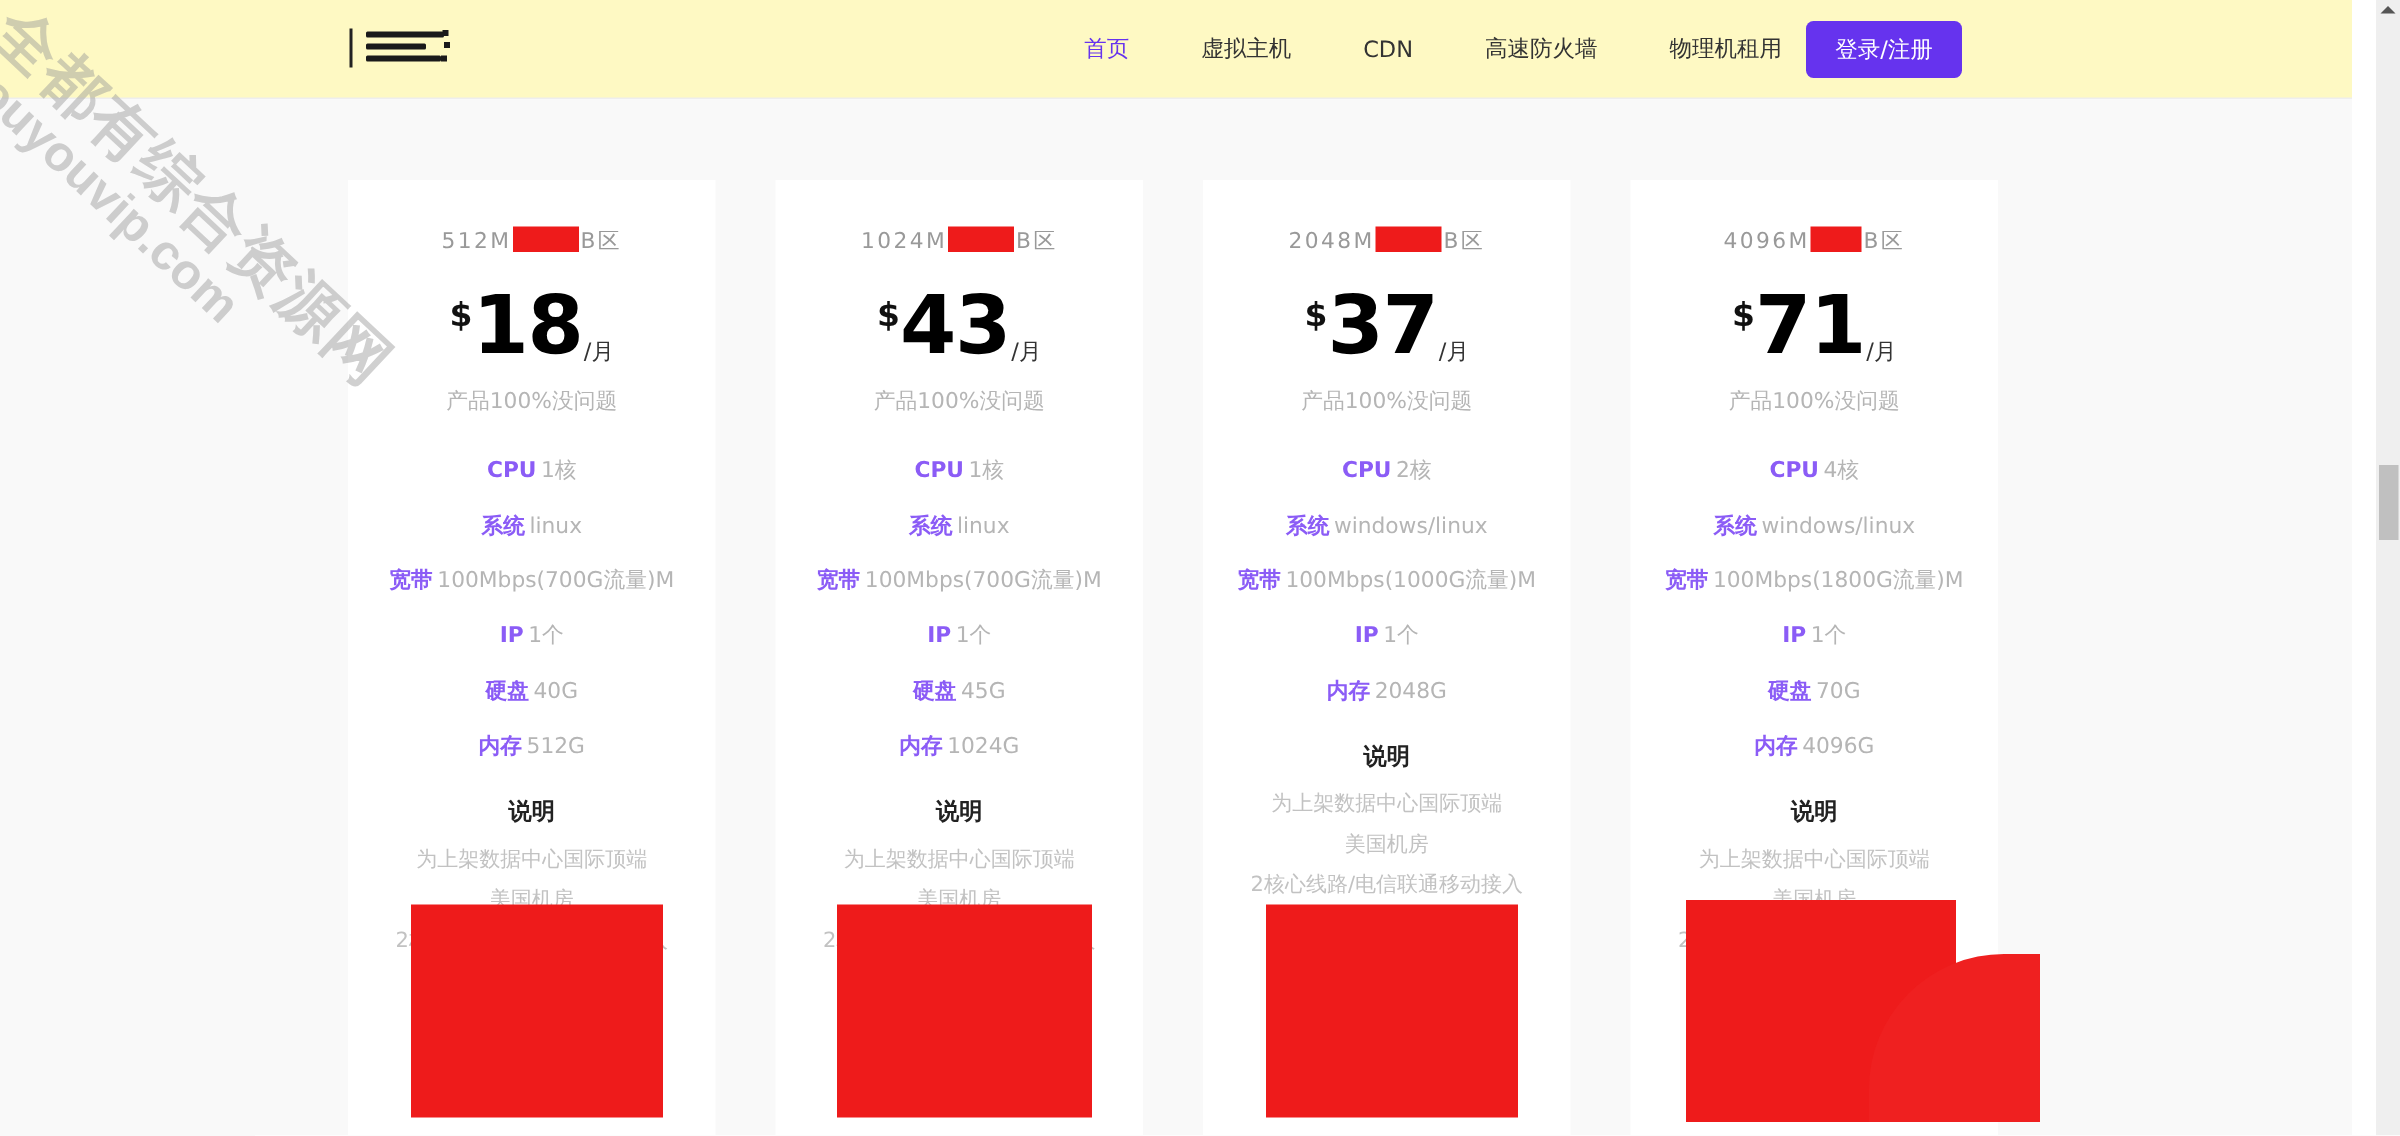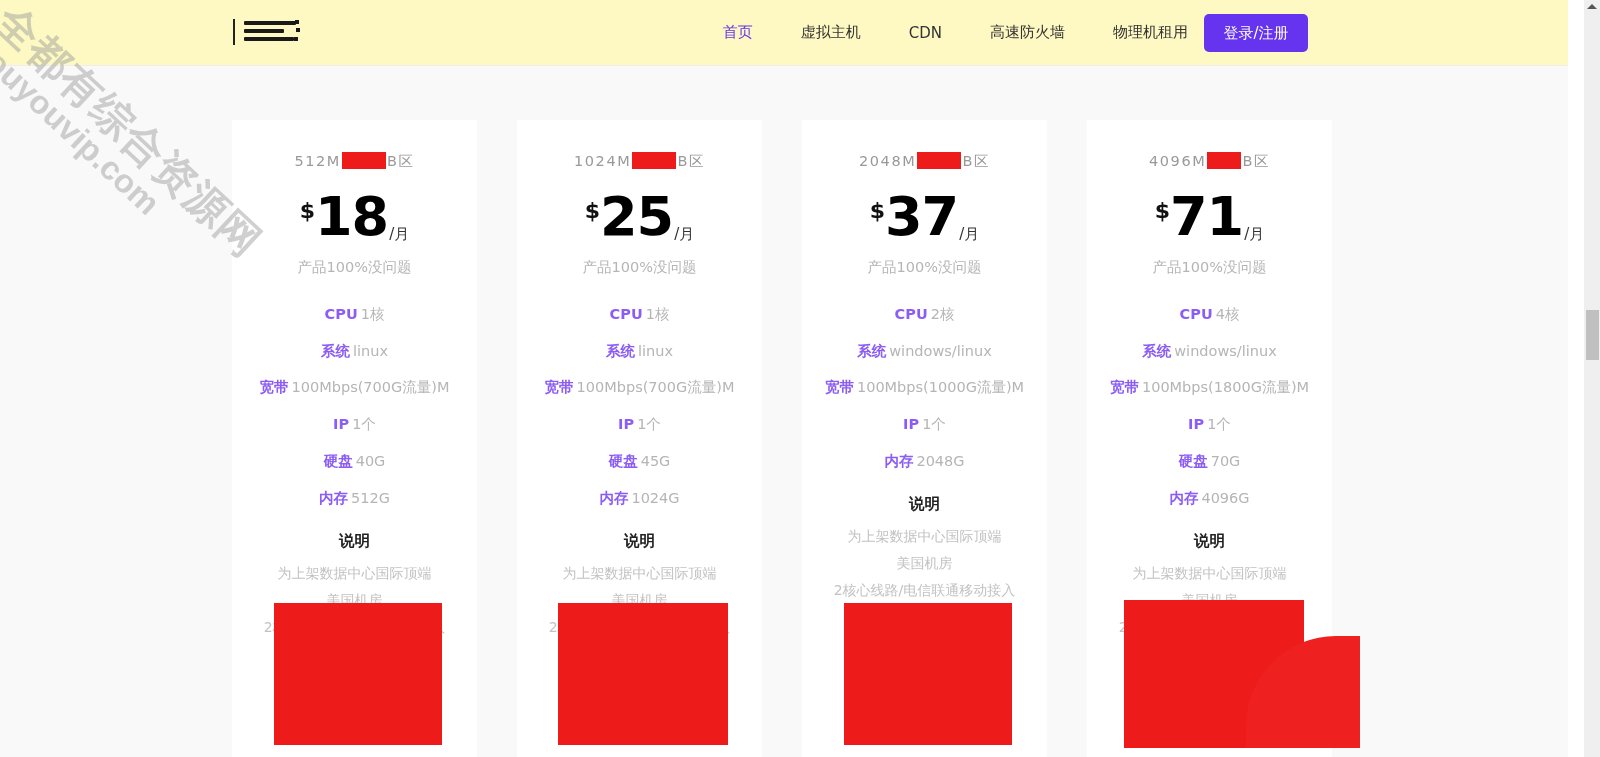--- a/index.html
+++ b/index.html
@@ -368,21 +368,21 @@
 大带宽防CC</div>
       <div class="desc-redact"></div>
     </div>
 
     <div class="card card-2">
       <div class="card-title">
         <span>1024M</span><span class="title-redact" style="width:44px"></span><span>B区</span>
       </div>
       <div class="price-row">
         <span class="currency">$</span>
-        <span class="amount">25</span>
+        <span class="amount">43</span>
         <span class="per">/月</span>
       </div>
       <div class="sub-note">产品100%没问题</div>
       <div class="spec"><b>CPU</b><span>1核</span></div>
       <div class="spec"><b>系统</b><span>linux</span></div>
       <div class="spec wide"><b>宽带</b><span>100Mbps(700G流量)M</span></div>
       <div class="spec"><b>IP</b><span>1个</span></div>
       <div class="spec"><b>硬盘</b><span>45G</span></div>
       <div class="spec"><b>内存</b><span>1024G</span></div>
       <div class="desc-title">说明</div>

